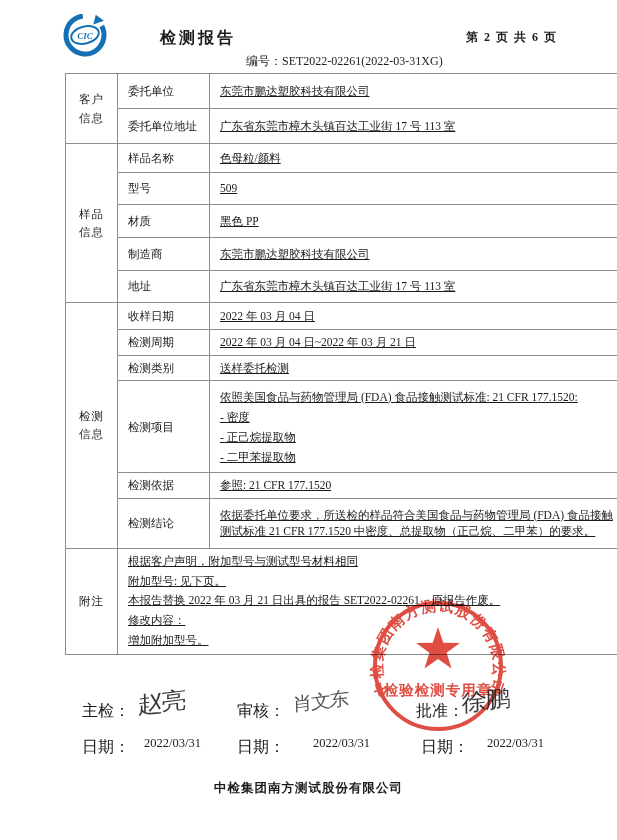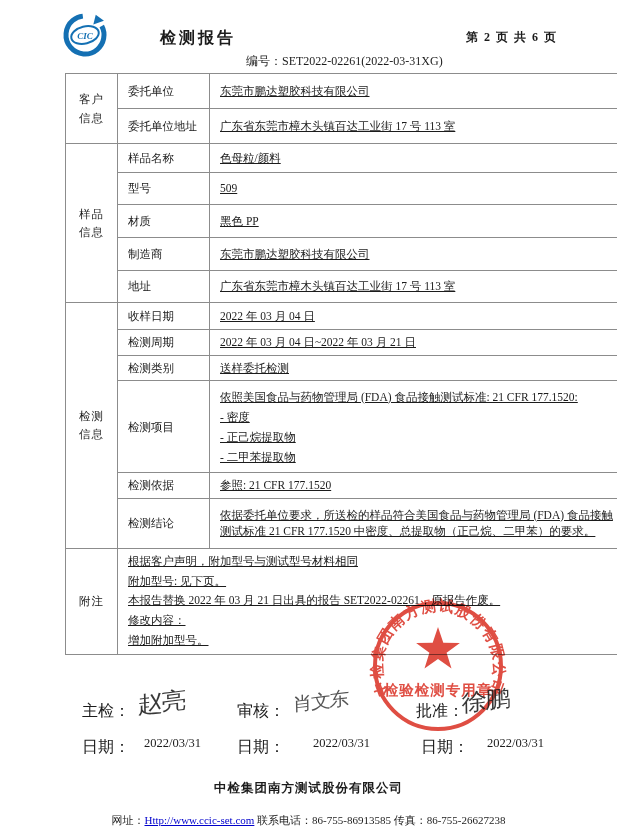--- a/index.html
+++ b/index.html
@@ -169,15 +169,14 @@
   <div class="sig" style="left:462px;top:684px">徐鹏</div>
 
   <div class="sign-label" style="left:82px;top:737px">日期：</div>
   <div class="date-val" style="left:144px;top:736px">2022/03/31</div>
   <div class="sign-label" style="left:237px;top:737px">日期：</div>
   <div class="date-val" style="left:313px;top:736px">2022/03/31</div>
   <div class="sign-label" style="left:421px;top:737px">日期：</div>
   <div class="date-val" style="left:487px;top:736px">2022/03/31</div>
 
   <div class="ftr ftr-company">中检集团南方测试股份有限公司</div>
-  <div class="ftr ftr-web"><span>网址：</span><span class="url">Http://www.ccic-set.com</span><span> 联系电话：86-755-86913585 传真：86-755-26627238</span></div>
 
 </div>
 
 </body></html>

